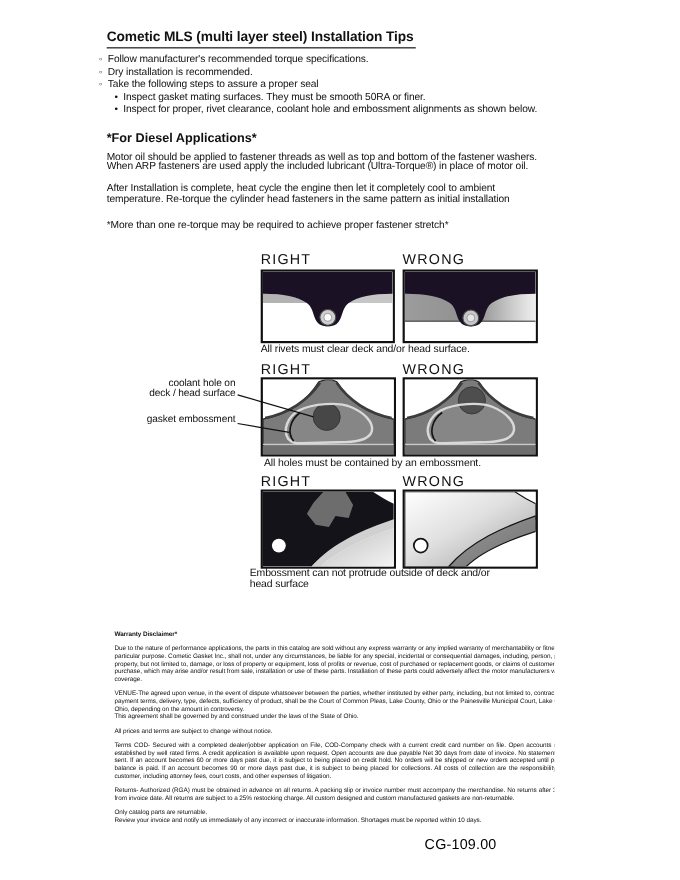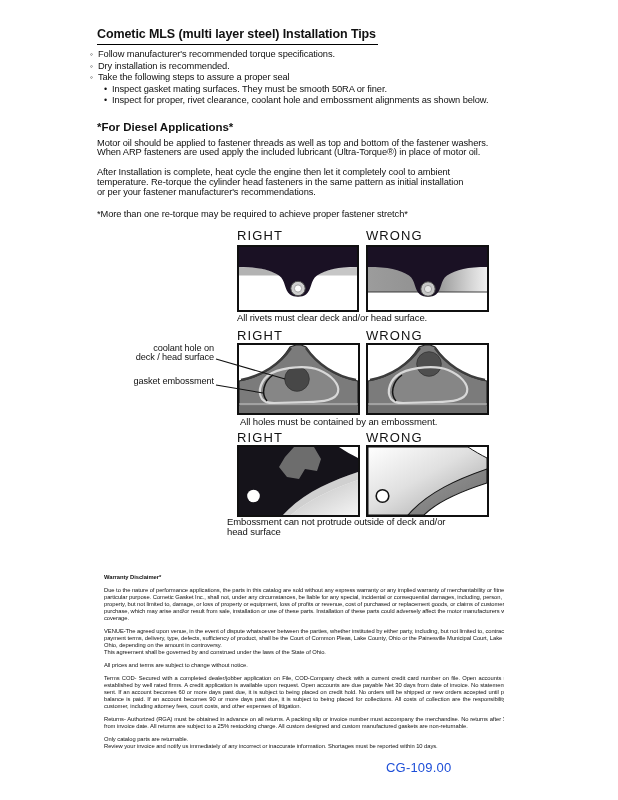--- a/index.html
+++ b/index.html
@@ -35,21 +35,21 @@
   .fig-caption.wrap{white-space:normal;width:232px;}
   .annot{position:absolute;left:100px;width:114px;text-align:right;font-size:9.2px;line-height:9.3px;letter-spacing:-.1px;z-index:2;}
 
   
   .legal{position:absolute;left:104px;top:574px;width:419px;font-size:5.8px;line-height:7px;letter-spacing:-.05px;}
   .legal .lh{font-weight:bold;}
   .legal p{text-align:justify;}
   .legal p.gap{margin-top:6px;}
   .legal p.tight{margin-top:0;}
 
-  .doc-number{position:absolute;left:386px;top:760px;font-size:13px;letter-spacing:.2px;color:#1d4ed8;}
+  .doc-number{position:absolute;left:386px;top:760px;font-size:13px;letter-spacing:.2px;color:#000000;}
 </style>
 </head>
 <body>
 
 <div class="page">
 
   <svg class="overlay" viewBox="0 0 618 800">
     <line x1="216" y1="359" x2="285" y2="379" stroke="#111" stroke-width="1.1"></line>
     <line x1="216" y1="385" x2="263" y2="393" stroke="#111" stroke-width="1.1"></line>
   </svg>
@@ -79,21 +79,20 @@
     </div>
 
     <div class="diesel-heading">*For Diesel Applications*</div>
     <div class="para">
       <div>Motor oil should be applied to fastener threads as well as top and bottom of the fastener washers.</div>
       <div>When ARP fasteners are used apply the included lubricant (Ultra-Torque®) in place of motor oil.</div>
     </div>
     <div class="para gap2">
       <div>After Installation is complete, heat cycle the engine then let it completely cool to ambient</div>
       <div>temperature. Re-torque the cylinder head fasteners in the same pattern as initial installation</div>
-      <div>or per your fastener manufacturer's recommendations.</div>
     </div>
     <div class="para note">*More than one re-torque may be required to achieve proper fastener stretch*</div>
   </div>
 
   <div class="fig-label" style="left:237px;top:229px;width:122px">RIGHT</div>
   <div class="fig-label" style="left:366px;top:229px;width:123px">WRONG</div>
 
   <div class="fig-box" style="left:237px;top:245px">
     <svg width="118" height="63" viewBox="0 0 118 63">
       <rect width="118" height="63" fill="#fff"></rect>

